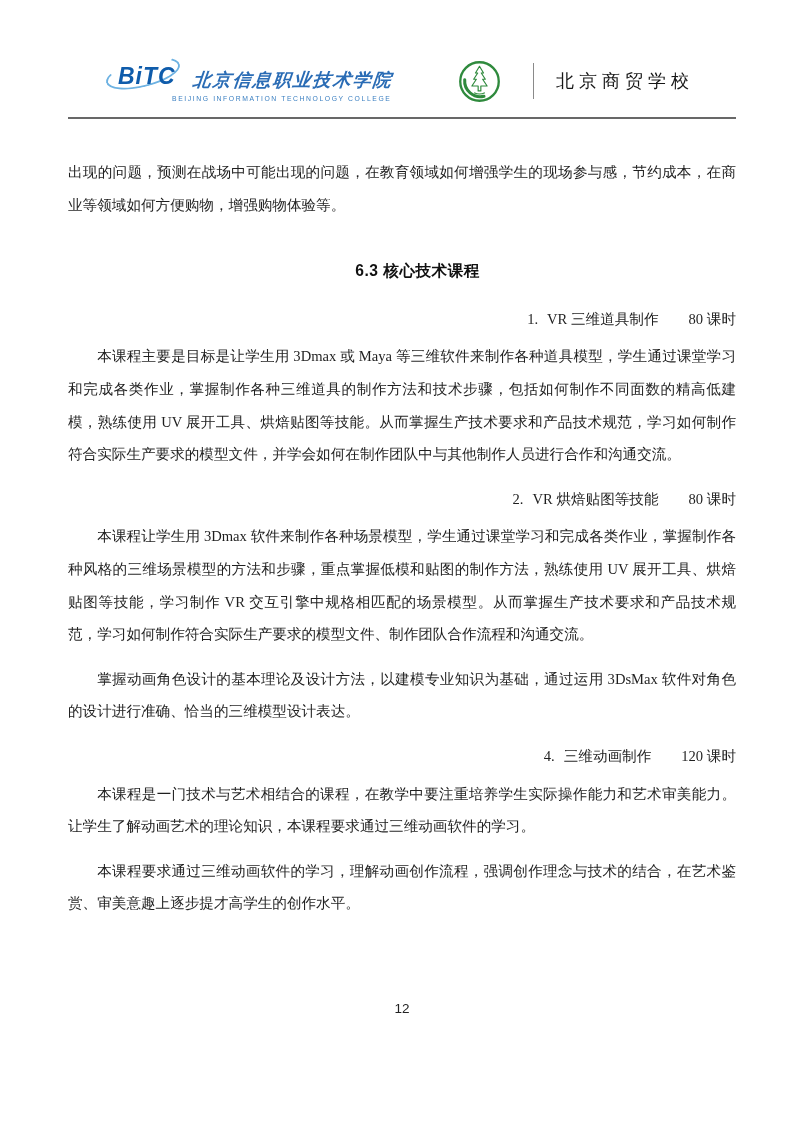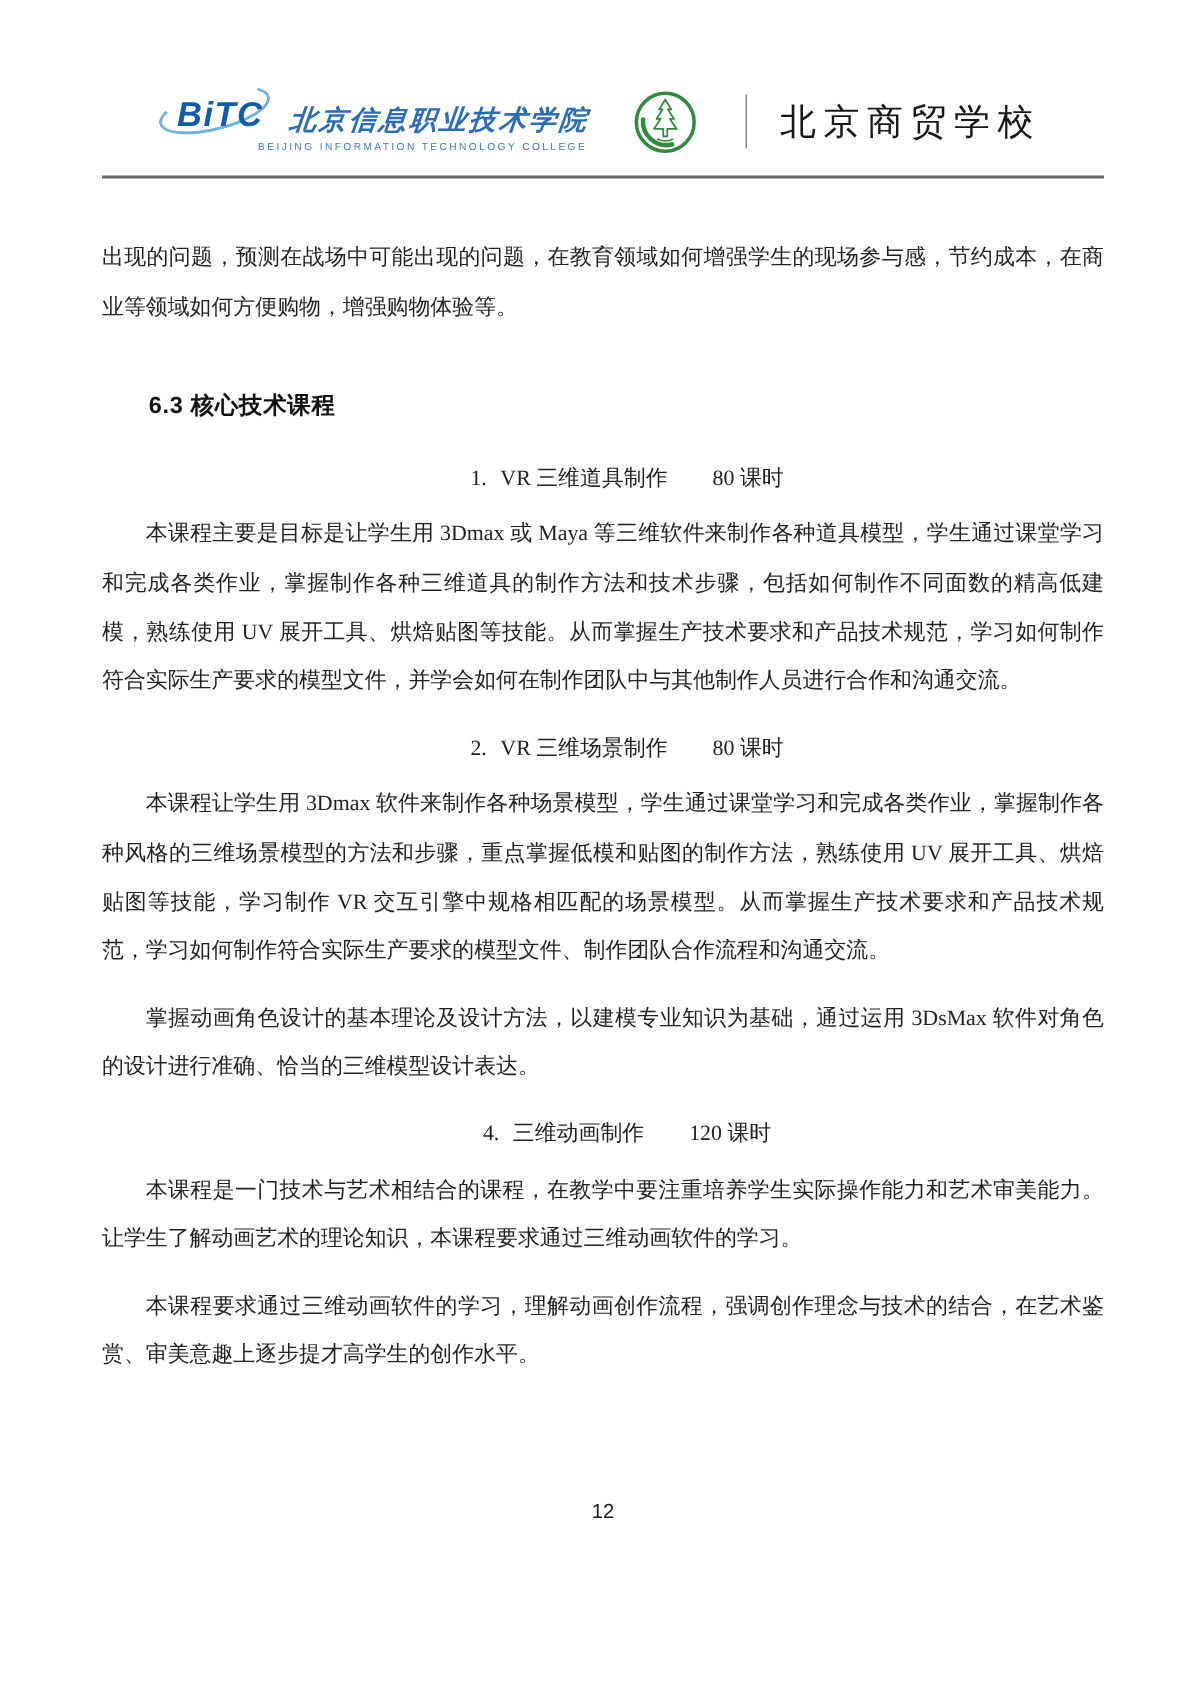--- a/index.html
+++ b/index.html
@@ -60,21 +60,21 @@
   }
   .logo-right{display:flex;align-items:center;}
   .tree-badge{width:43px;height:43px;display:block;}
   .header-divider{
     width:1px;height:36px;
     background:#8a8a8a;
     margin:0 22px 0 32px;
     align-self:center;
   }
   .bmq-name{
-    font-size:24px;
+    font-size:18px;
     letter-spacing:5px;
     color:#161616;
     font-family:"Liberation Serif","DejaVu Serif",serif;
     white-space:nowrap;
     padding-right:42px;
   }
   .header-rule{
     position:absolute;top:117px;left:68px;right:64px;
     height:2px;background:var(--rule);
   }
@@ -82,26 +82,26 @@
   .doc-body{
     position:absolute;top:156px;left:68px;width:668px;
     font-size:14.6px;line-height:32.6px;
     text-align:justify;
   }
   .para{text-indent:2em;margin-bottom:12px;}
   .para.no-indent{text-indent:0;}
   .heading{
     font-family:"Liberation Sans","DejaVu Sans",sans-serif;
     font-size:15.6px;font-weight:bold;color:#111;
-    text-indent:2em;text-align:left;
+    text-indent:2em;text-align:center;
     margin:34px 0 15px 0;
     letter-spacing:0.5px;
   }
   .item{
-    text-indent:2.2em;text-align:center;
+    text-indent:2.2em;text-align:right;
     margin:5px 0 5px 0;
   }
   .item-num{margin-right:9px;}
   .item-hours{margin-left:30px;}
   
   .page-footer{
     position:absolute;top:999px;left:4px;right:0;
     text-align:center;
   }
   .page-num{
@@ -138,21 +138,21 @@
     </div>
   </header>
 
   <div class="header-rule"></div>
 
   <main class="doc-body">
       <p class="para no-indent">出现的问题，预测在战场中可能出现的问题，在教育领域如何增强学生的现场参与感，节约成本，在商业等领域如何方便购物，增强购物体验等。</p>
       <h2 class="heading">6.3 核心技术课程</h2>
       <p class="item"><span class="item-num">1.</span><span class="item-title">VR 三维道具制作</span><span class="item-hours">80 课时</span></p>
       <p class="para">本课程主要是目标是让学生用 3Dmax 或 Maya 等三维软件来制作各种道具模型，学生通过课堂学习和完成各类作业，掌握制作各种三维道具的制作方法和技术步骤，包括如何制作不同面数的精高低建模，熟练使用 UV 展开工具、烘焙贴图等技能。从而掌握生产技术要求和产品技术规范，学习如何制作符合实际生产要求的模型文件，并学会如何在制作团队中与其他制作人员进行合作和沟通交流。</p>
-      <p class="item"><span class="item-num">2.</span><span class="item-title">VR 三维场景制作</span><span class="item-hours">80 课时</span></p>
+      <p class="item"><span class="item-num">2.</span><span class="item-title">VR 烘焙贴图等技能</span><span class="item-hours">80 课时</span></p>
       <p class="para">本课程让学生用 3Dmax 软件来制作各种场景模型，学生通过课堂学习和完成各类作业，掌握制作各种风格的三维场景模型的方法和步骤，重点掌握低模和贴图的制作方法，熟练使用 UV 展开工具、烘焙贴图等技能，学习制作 VR 交互引擎中规格相匹配的场景模型。从而掌握生产技术要求和产品技术规范，学习如何制作符合实际生产要求的模型文件、制作团队合作流程和沟通交流。</p>
       <p class="para">掌握动画角色设计的基本理论及设计方法，以建模专业知识为基础，通过运用 3DsMax 软件对角色的设计进行准确、恰当的三维模型设计表达。</p>
       <p class="item"><span class="item-num">4.</span><span class="item-title">三维动画制作</span><span class="item-hours">120 课时</span></p>
       <p class="para">本课程是一门技术与艺术相结合的课程，在教学中要注重培养学生实际操作能力和艺术审美能力。让学生了解动画艺术的理论知识，本课程要求通过三维动画软件的学习。</p>
       <p class="para">本课程要求通过三维动画软件的学习，理解动画创作流程，强调创作理念与技术的结合，在艺术鉴赏、审美意趣上逐步提才高学生的创作水平。</p>
     </main>
 
   <footer class="page-footer">
     <span class="page-num">12</span>
   </footer>

